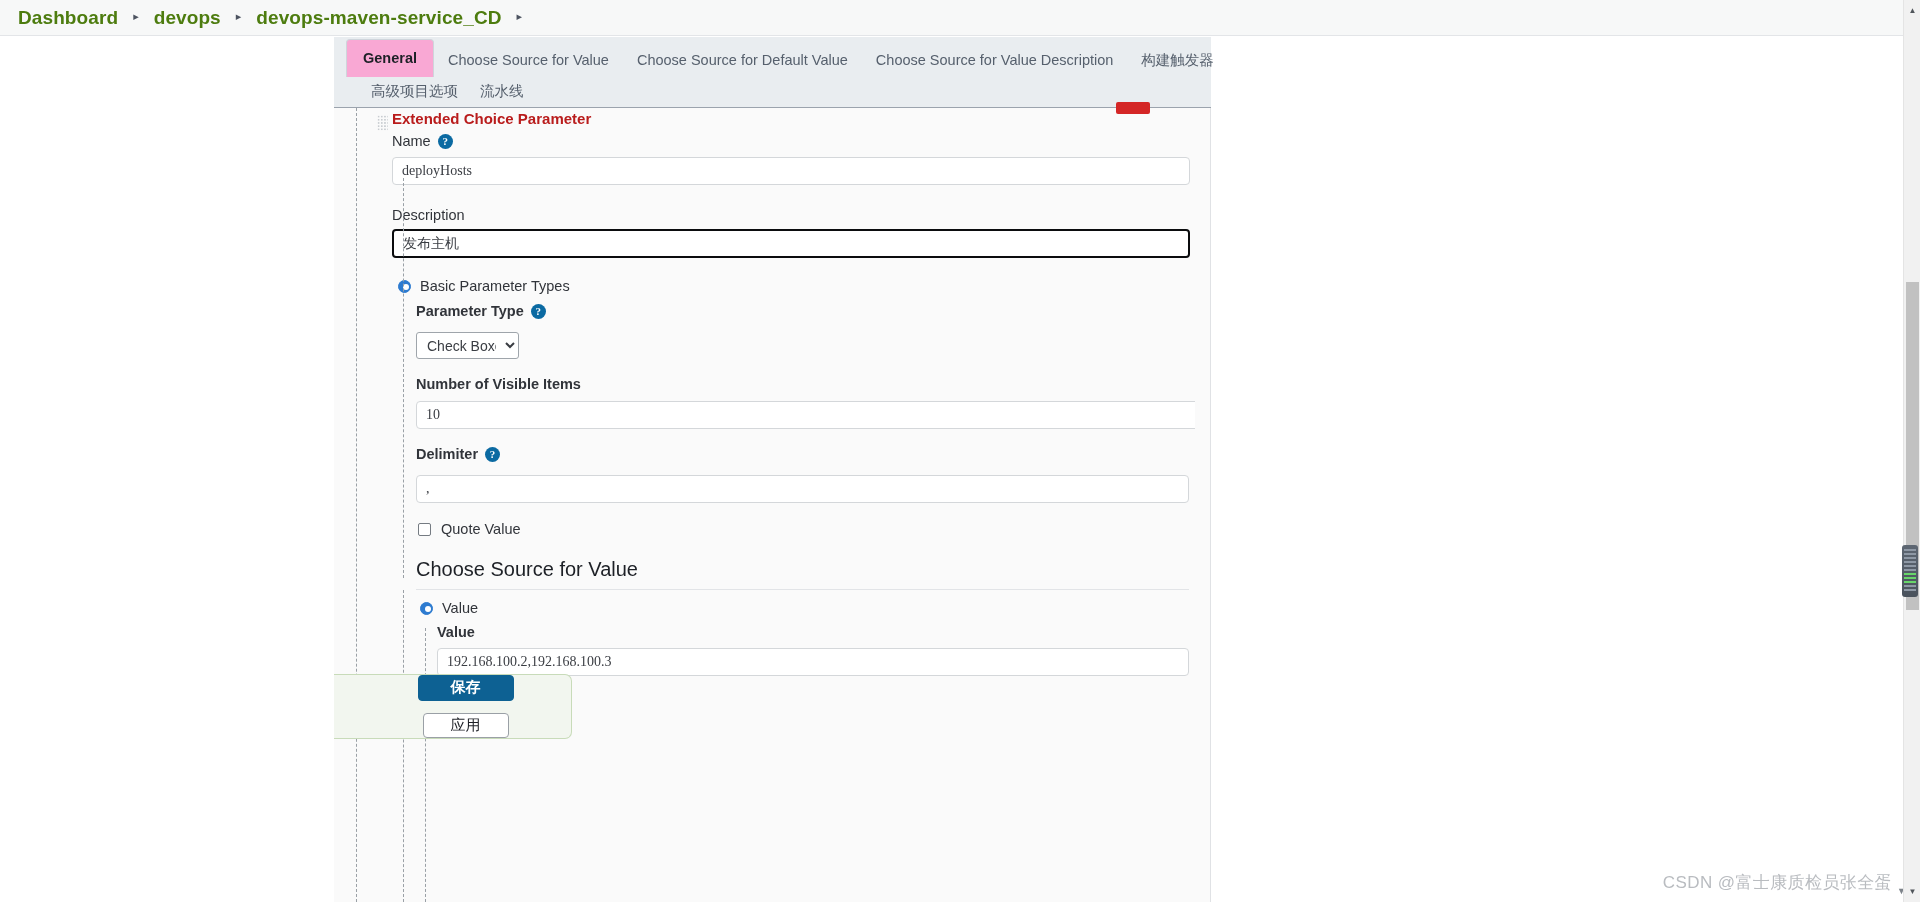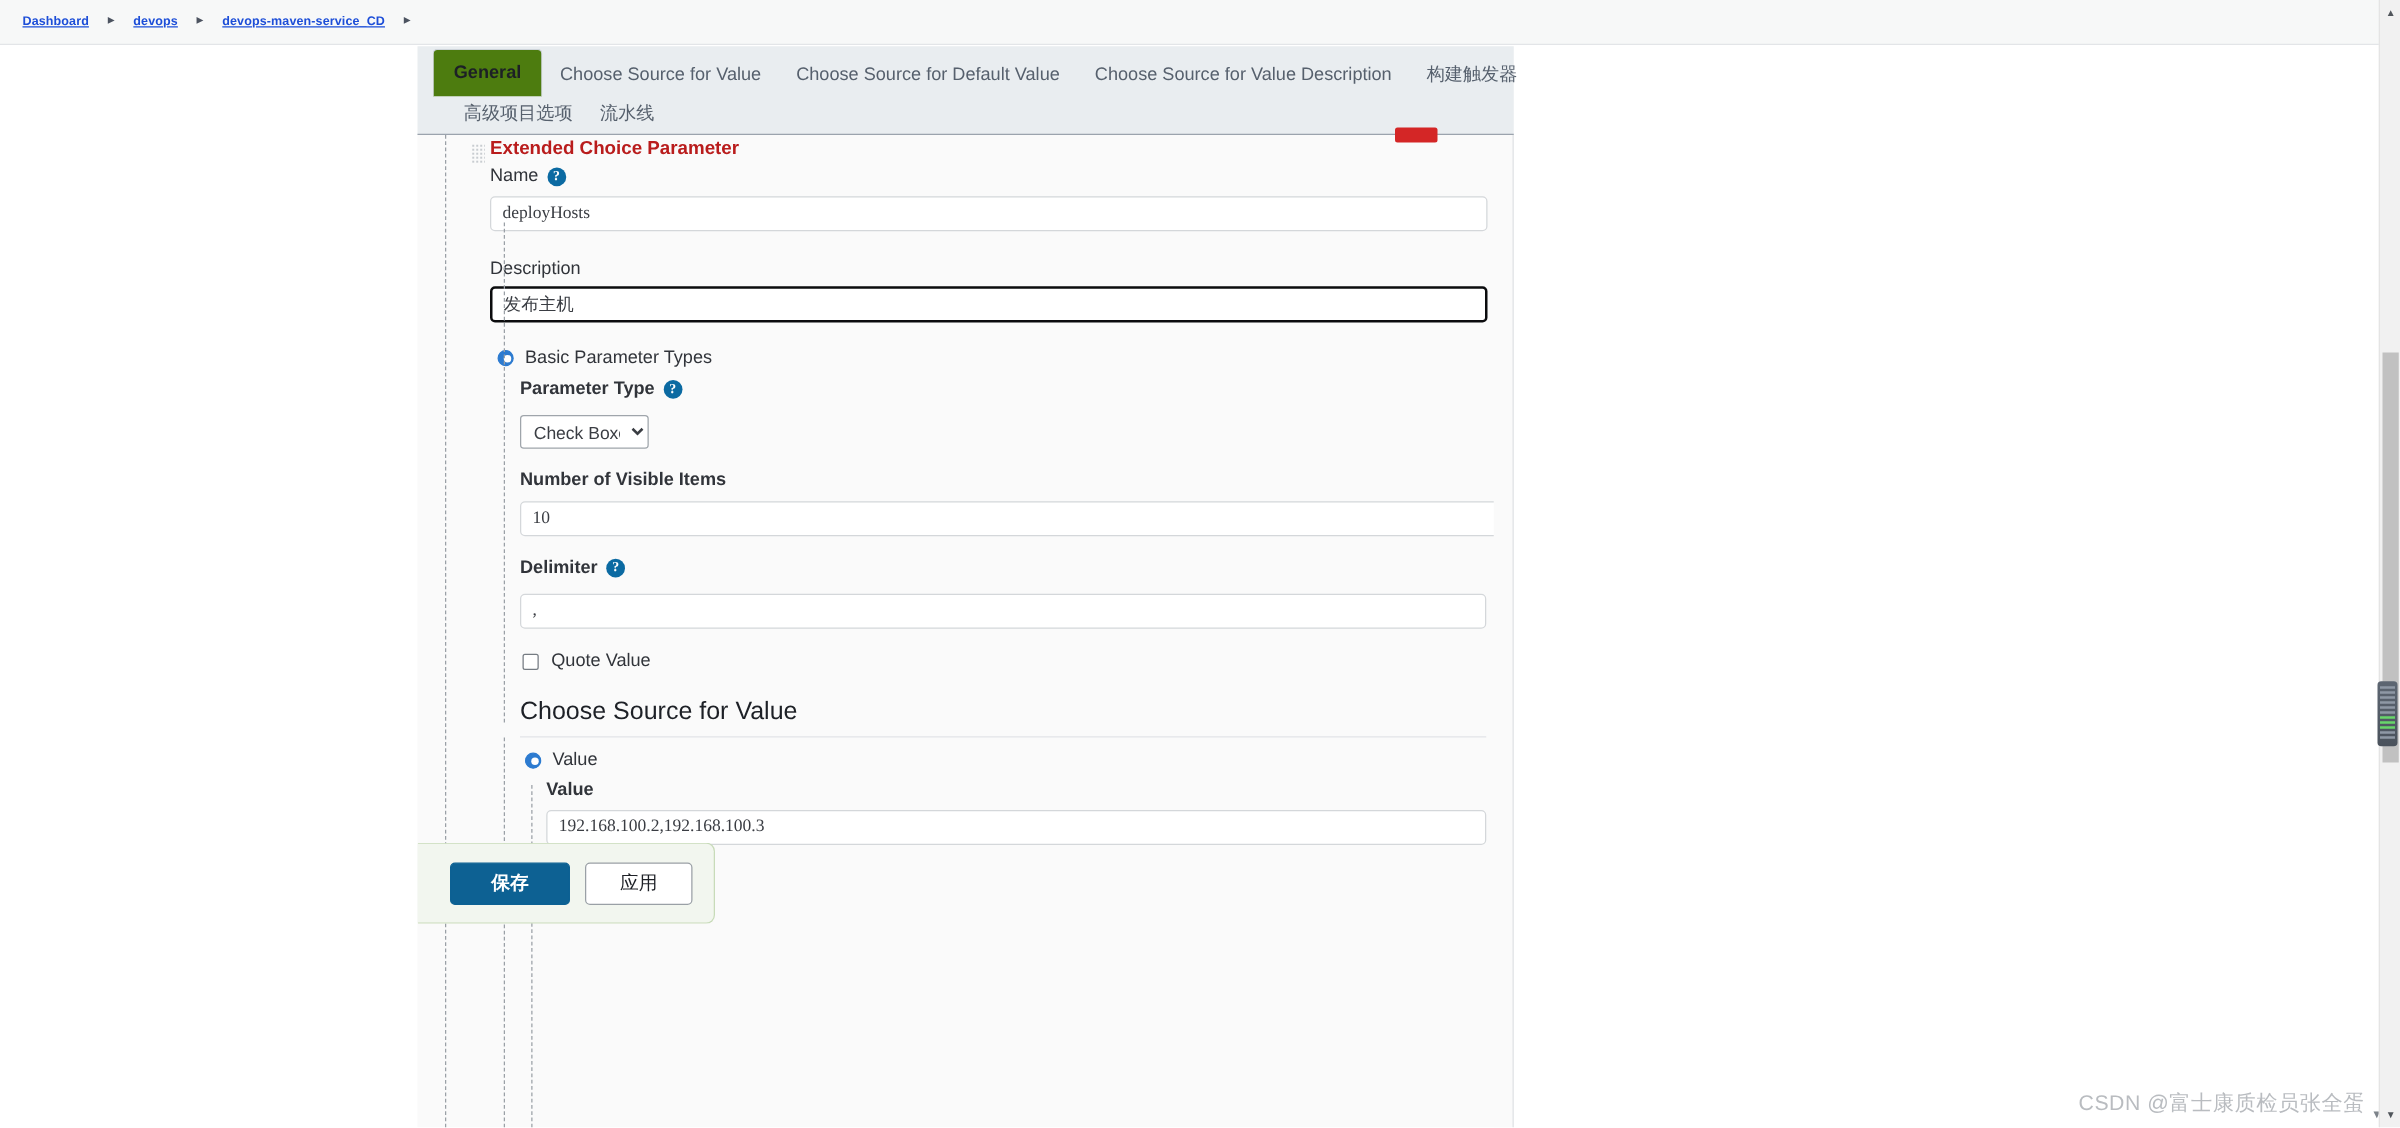--- a/index.html
+++ b/index.html
@@ -13,22 +13,22 @@
 
   
   .breadcrumb-bar {
     position: absolute; left: 0; top: 0; width: 1909px; height: 36px;
     background: #f7f8f8;
     border-bottom: 1px solid #e3e5e8;
     display: flex; align-items: center;
     padding-left: 18px;
   }
   .crumb {
-    font-size: 10px; font-weight: 700; color: #1d4ed8;
-    letter-spacing: .1px; white-space: nowrap; text-decoration: underline;
+    font-size: 19px; font-weight: 700; color: #4d7c0f;
+    letter-spacing: .1px; white-space: nowrap;
   }
   .crumb-sep {
     display: inline-block; margin: 0 15px;
     color: #4c5360; font-size: 11px; line-height: 1;
     transform: translateY(-1px);
   }
 
   
   .tabbar {
     position: absolute; left: 334px; top: 37px;
@@ -37,21 +37,21 @@
     border-bottom: 1px solid #9ba3ad;
     padding-left: 12px;
   }
   .tabrow { display: flex; align-items: flex-end; height: 39px; }
   .tabrow.second { height: 30px; align-items: center; padding-left: 14px; }
   .tab {
     font-size: 14.5px; color: #56606d;
     padding: 0 14px; line-height: 32px; white-space: nowrap;
   }
   .tab.active {
-    background: #4d7c0f;
+    background: #f9a8d4;
     border: 1px solid #cfd5db;
     border-bottom: none;
     border-top-left-radius: 4px; border-top-right-radius: 4px;
     color: #1d2026; font-weight: 700;
     height: 38px; line-height: 37px;
     margin-bottom: -1px;
     padding: 0 16px;
   }
   .tab.sub { font-size: 14.5px; padding: 0 11px; }
 
@@ -155,20 +155,21 @@
     position: absolute; left: 334px; top: 674px;
     width: 238px; height: 65px;
     background: #f2f6ef;
     border: 1px solid #c8dbb9;
     border-top-right-radius: 7px;
     border-bottom-right-radius: 7px;
     border-left: none;
     display: flex; align-items: center; gap: 12px;
     padding-left: 26px;
     z-index: 40;
+    flex-direction: column;
   }
   .btn {
     font-size: 15px; font-family: "Liberation Sans", sans-serif;
     border-radius: 4px; cursor: pointer; height: 34px;
     display: inline-flex; align-items: center; justify-content: center;
   }
   .btn.primary {
     background: #0d6193; color: #fff; border: 1px solid #0d6193;
     width: 96px; font-weight: 700;
   }

